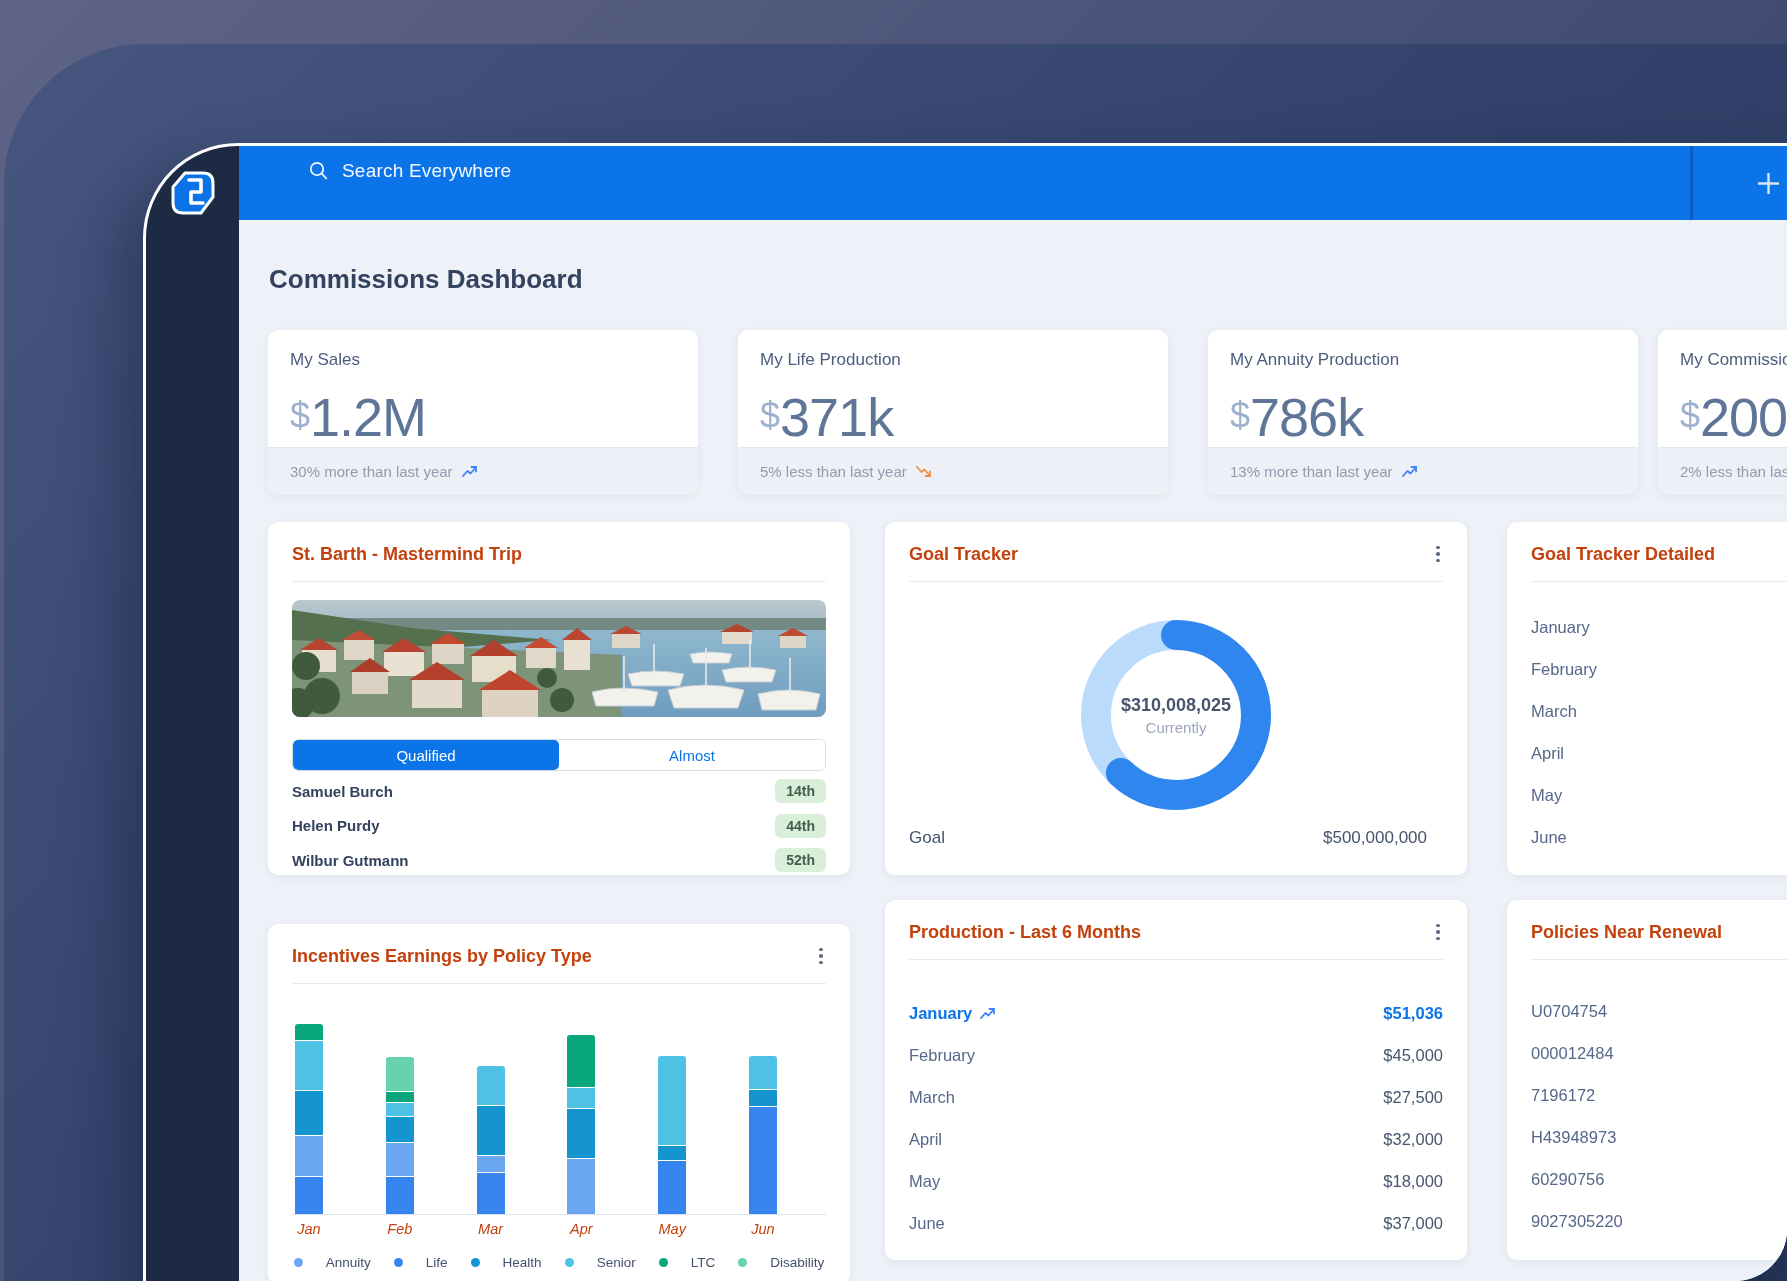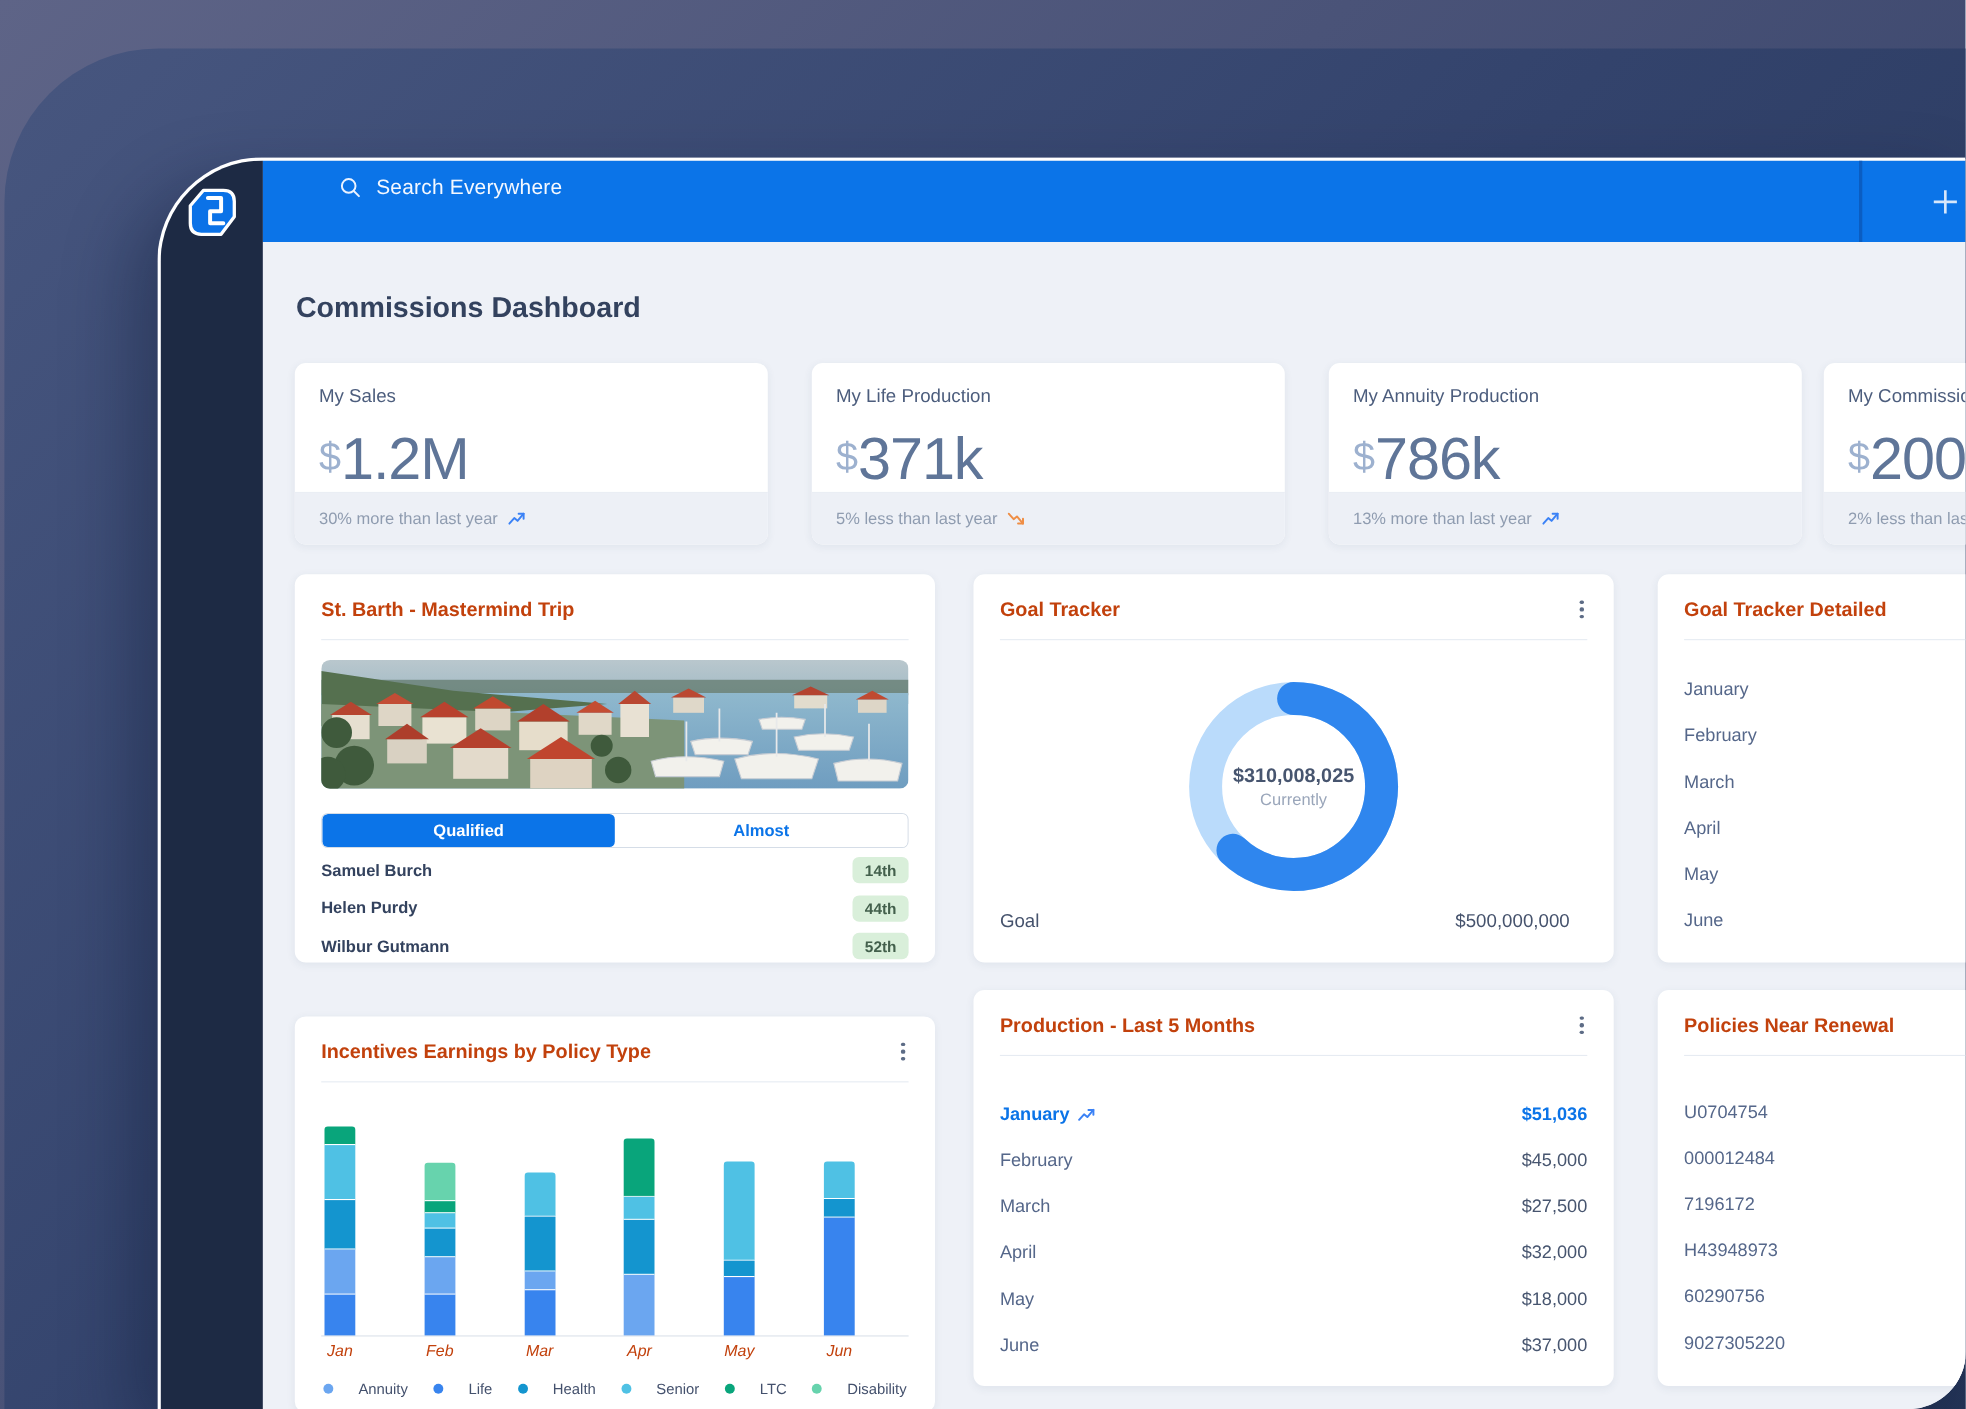--- a/index.html
+++ b/index.html
@@ -41,21 +41,21 @@
   .kpi-label { font-size:17px; color:#4c5d7d; }
   .kpi-value { margin-top:16px; font-size:54px; font-weight:500; color:#5f7598; letter-spacing:-1px; line-height:1.15; }
   .kpi-value .cur { font-size:36px; color:#9db1cf; font-weight:400; vertical-align:8px; margin-right:1px; }
   .kpi-footer { position:absolute; left:0; right:0; bottom:0; height:48px; background:#edf0f6;
                 border-top:1px solid #e5eaf2; border-radius:0 0 10px 10px;
                 display:flex; align-items:center; gap:9px; padding:0 22px;
                 font-size:15px; color:#8f9cb0; white-space:nowrap; overflow:hidden; }
 
   
   .trip-photo { margin:18px 24px 0; height:117px; border-radius:8px; overflow:hidden; }
-  .tabs { margin:22px 24px 0; height:32px; display:flex; border:1px solid #d5dde7; border-radius:6px; overflow:hidden; background:#fff;font-weight:bold; }
+  .tabs { margin:22px 24px 0; height:32px; display:flex; border:1px solid #d5dde7; border-radius:6px; overflow:hidden; background:#fff; }
   .tab { flex:1; display:flex; align-items:center; justify-content:center; font-size:15px; cursor:pointer;
          color:#0b74e8; background:#fff; }
   .tab.active { background:#0b74e8; color:#fff; border-radius:5px; }
   .members { margin:3px 24px 0; }
   .member-row { height:34.5px; display:flex; align-items:center; justify-content:space-between; cursor:pointer; }
   .member-name { font-size:15px; font-weight:700; color:#33425e; }
   .badge { background:#d9efda; color:#43604c; font-size:14px; font-weight:700; border-radius:6px; padding:4px 11px; }
 
   
   .donut-wrap { position:absolute; left:50%; top:93px; transform:translateX(-50%); width:200px; height:200px; }
@@ -404,21 +404,21 @@
               </div>
               <div class="legend-item">
                 <i style="background: rgb(103, 211, 173);"></i>
                 <span>Disability</span>
               </div>
             </div>
         </section>
 
         <section class="card" style="left:646px; top:680px; width:582px; height:360px;">
           <div class="card-head">
-            <div class="card-title">Production - Last 5 Months</div>
+            <div class="card-title">Production - Last 6 Months</div>
             <button class="kebab">
                 <i></i>
                 <i></i>
                 <i></i>
               </button>
           </div>
           <div class="card-rule"></div>
           <div class="rows" style="top:92px;" id="production-rows">
               <div class="lrow hl">
                 <span class="mo">

